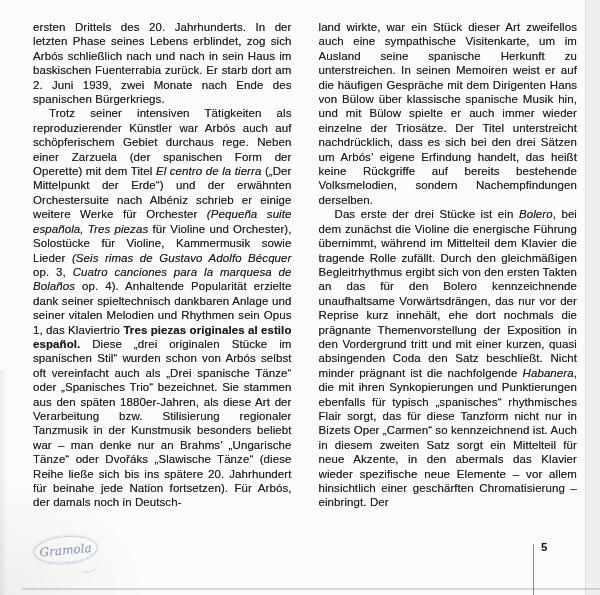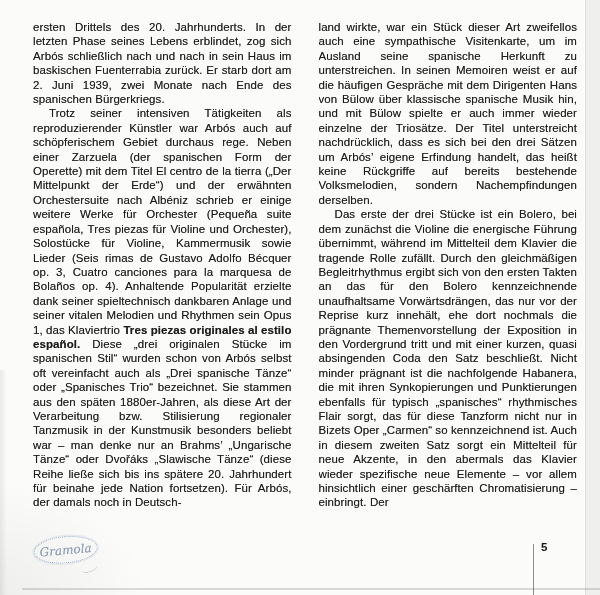--- a/index.html
+++ b/index.html
@@ -14,21 +14,21 @@
     display:flex;gap:27px;
   }
   .col{
     width:268px;height:505px;overflow:hidden;
     font-size:11.5px;line-height:14.4px;
     text-align:justify;letter-spacing:0.08px;
     text-shadow:0 0 0.35px rgba(20,20,20,0.55);
   }
   .col p{margin:0;}
   .col p.indent{text-indent:16px;}
-  .it{}
+  .it{font-style:italic;}
   .b{font-weight:bold;}
 
   
   .logo-stamp{
     position:absolute;left:34px;top:536px;width:70px;height:36px;
     transform:rotate(-5deg);
   }
   .logo-oval{
     width:62px;height:25px;
     border:1px dotted #a3b2c9;border-radius:50%;

